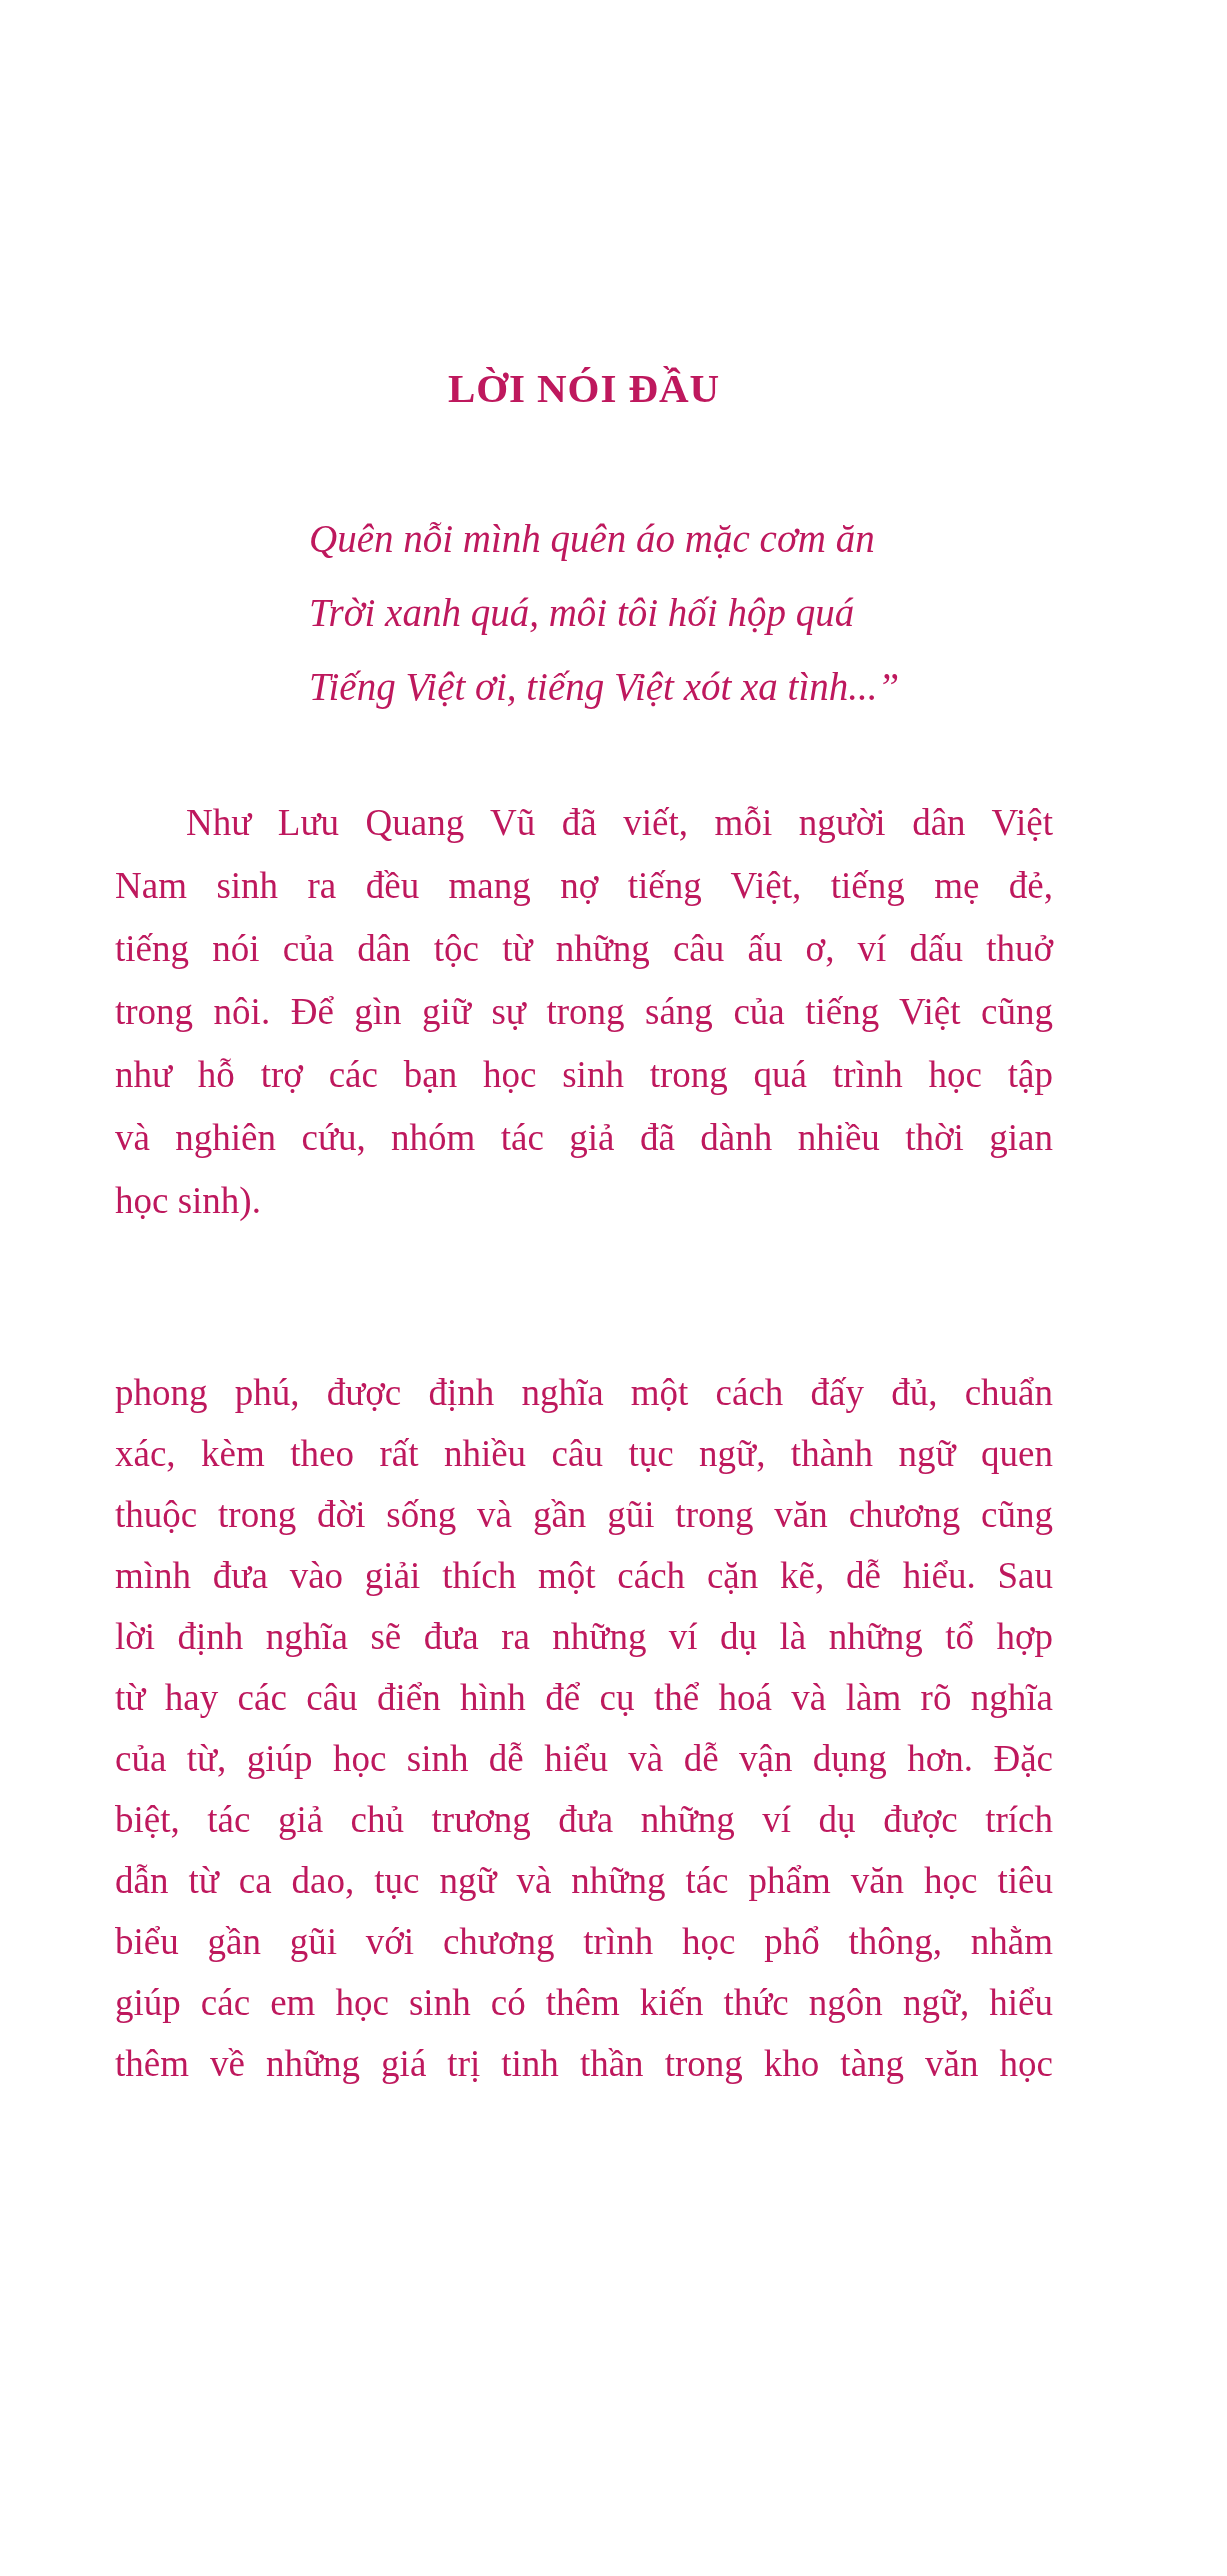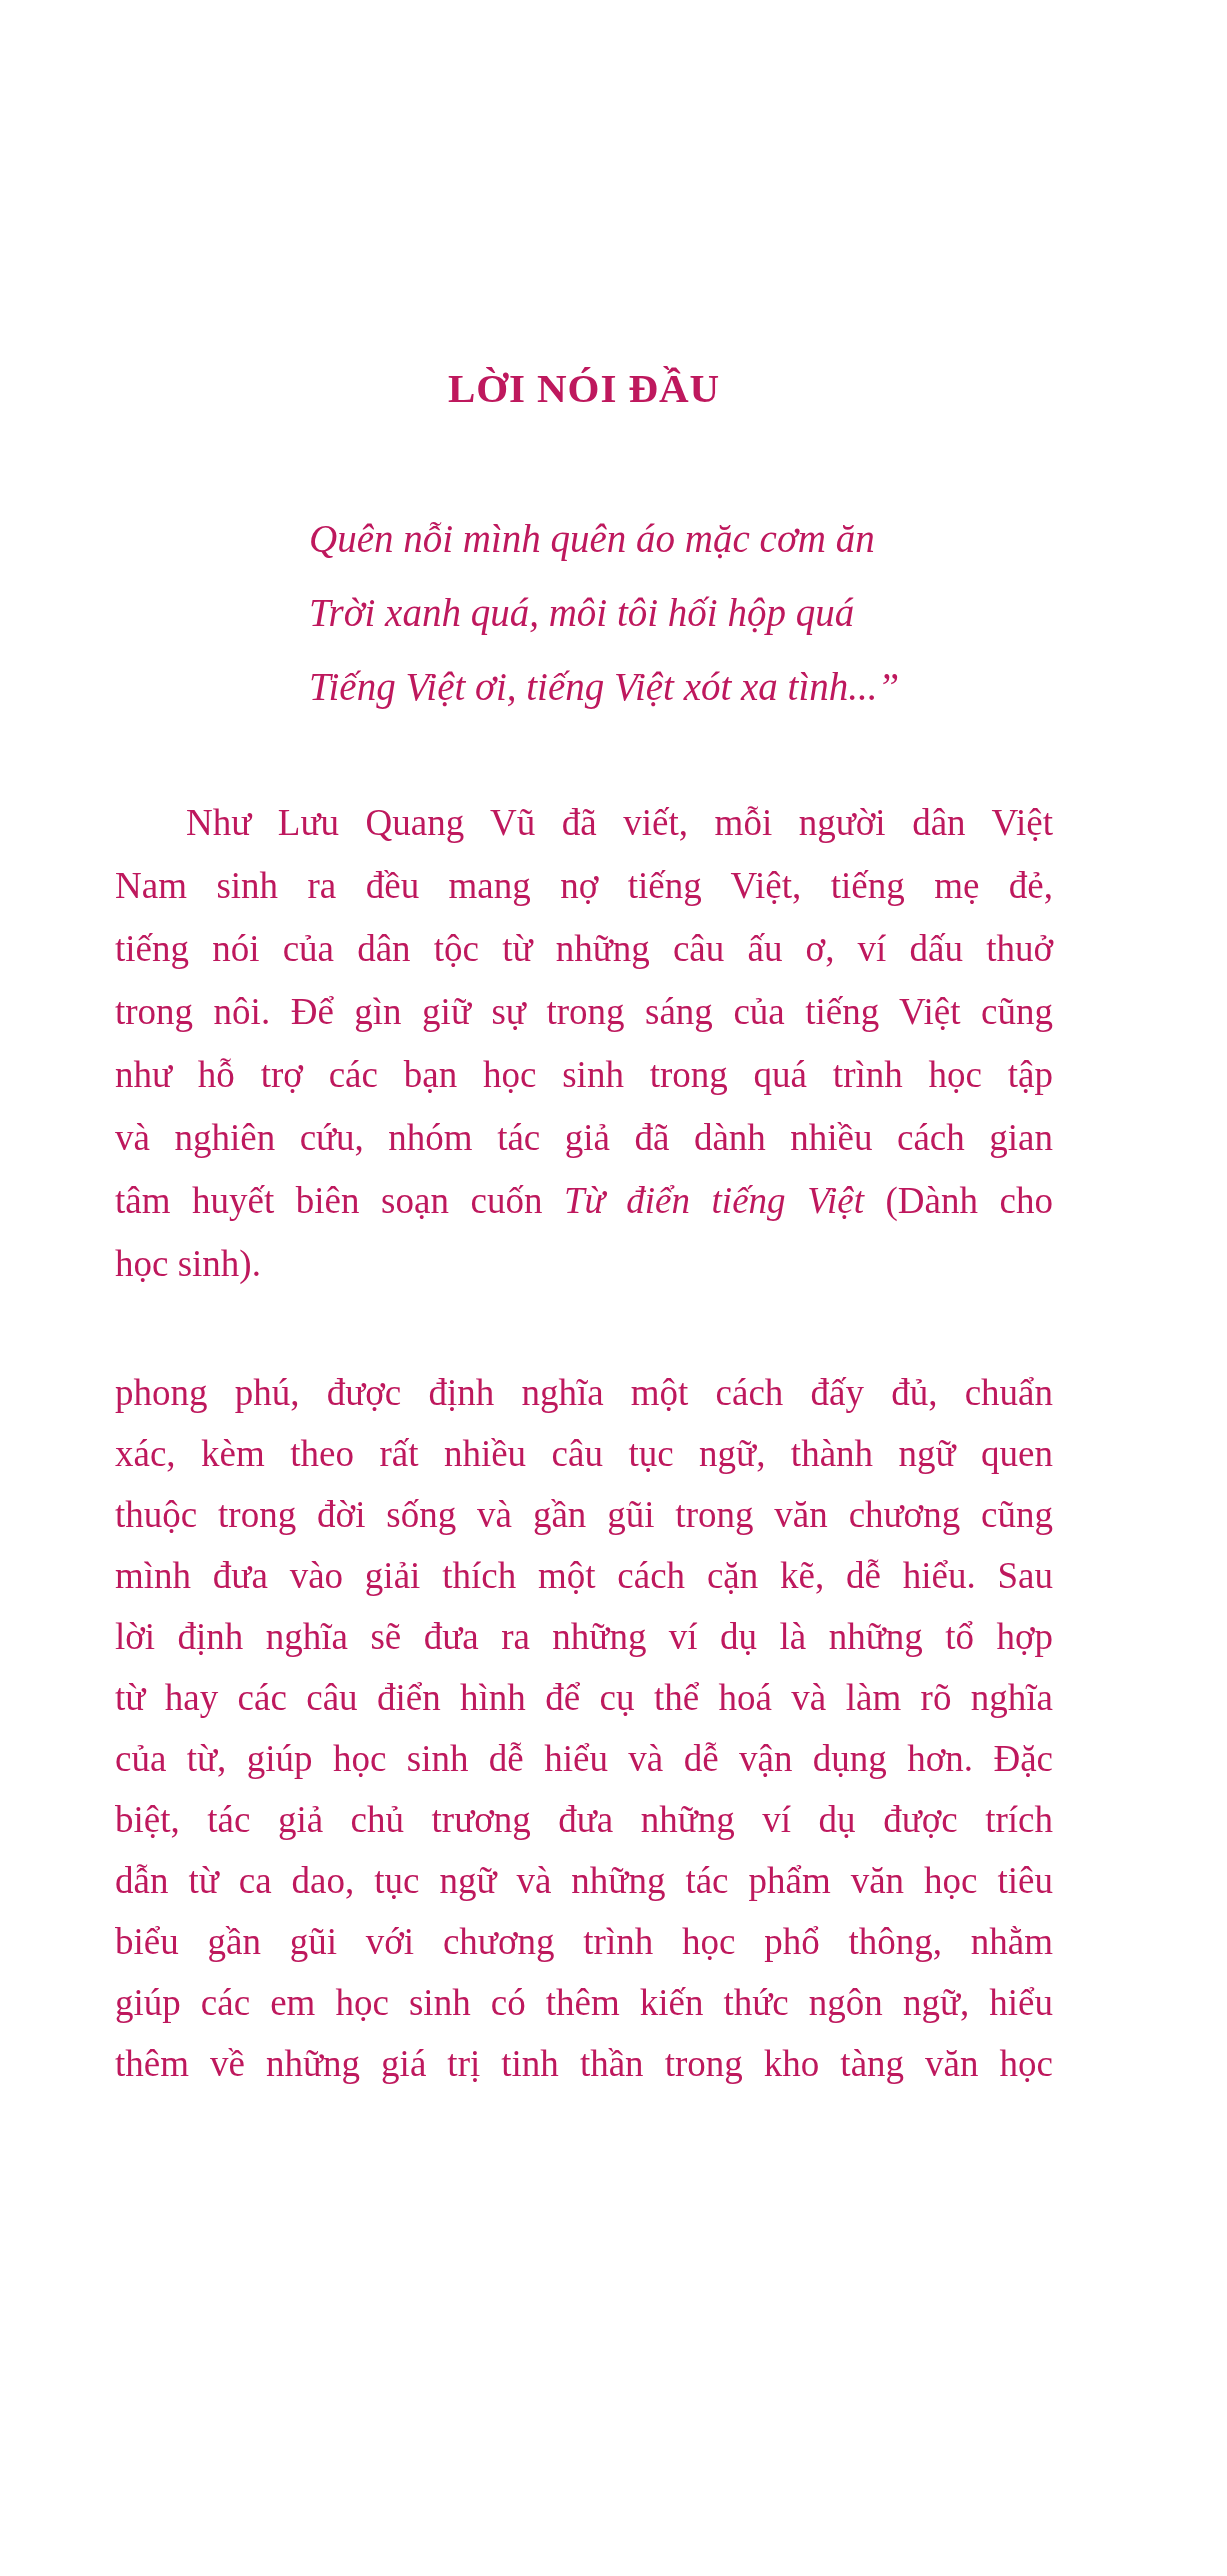--- a/index.html
+++ b/index.html
@@ -74,22 +74,21 @@
       <div class="line">Trời xanh quá, môi tôi hối hộp quá</div>
       <div class="line last">Tiếng Việt ơi, tiếng Việt xót xa tình...”</div>
     </div>
 
   <div class="para para-1">
       <div class="line first">Như Lưu Quang Vũ đã viết, mỗi người dân Việt</div>
       <div class="line">Nam sinh ra đều mang nợ tiếng Việt, tiếng mẹ đẻ,</div>
       <div class="line">tiếng nói của dân tộc từ những câu ấu ơ, ví dấu thuở</div>
       <div class="line">trong nôi. Để gìn giữ sự trong sáng của tiếng Việt cũng</div>
       <div class="line">như hỗ trợ các bạn học sinh trong quá trình học tập</div>
-      <div class="line">và nghiên cứu, nhóm tác giả đã dành nhiều cách gian</div>
-      <div class="line"><span>tâm huyết biên soạn cuốn </span><span class="italic">Từ điển tiếng Việt</span><span> (Dành cho</span></div>
+      <div class="line">và nghiên cứu, nhóm tác giả đã dành nhiều thời gian</div>
       <div class="line last">học sinh).</div>
     </div>
 
   <div class="para para-2">
       <div class="line">phong phú, được định nghĩa một cách đấy đủ, chuẩn</div>
       <div class="line">xác, kèm theo rất nhiều câu tục ngữ, thành ngữ quen</div>
       <div class="line">thuộc trong đời sống và gần gũi trong văn chương cũng</div>
       <div class="line">mình đưa vào giải thích một cách cặn kẽ, dễ hiểu. Sau</div>
       <div class="line">lời định nghĩa sẽ đưa ra những ví dụ là những tổ hợp</div>
       <div class="line">từ hay các câu điển hình để cụ thể hoá và làm rõ nghĩa</div>

